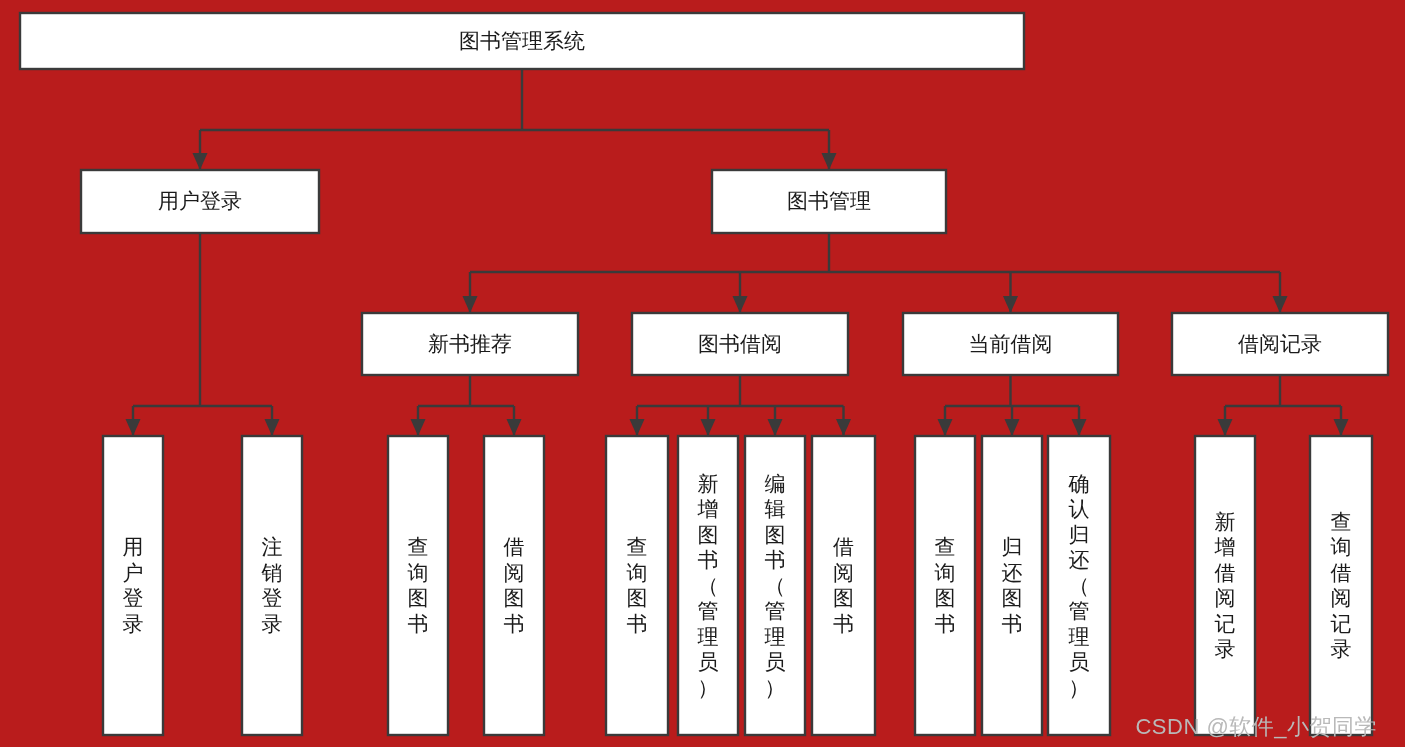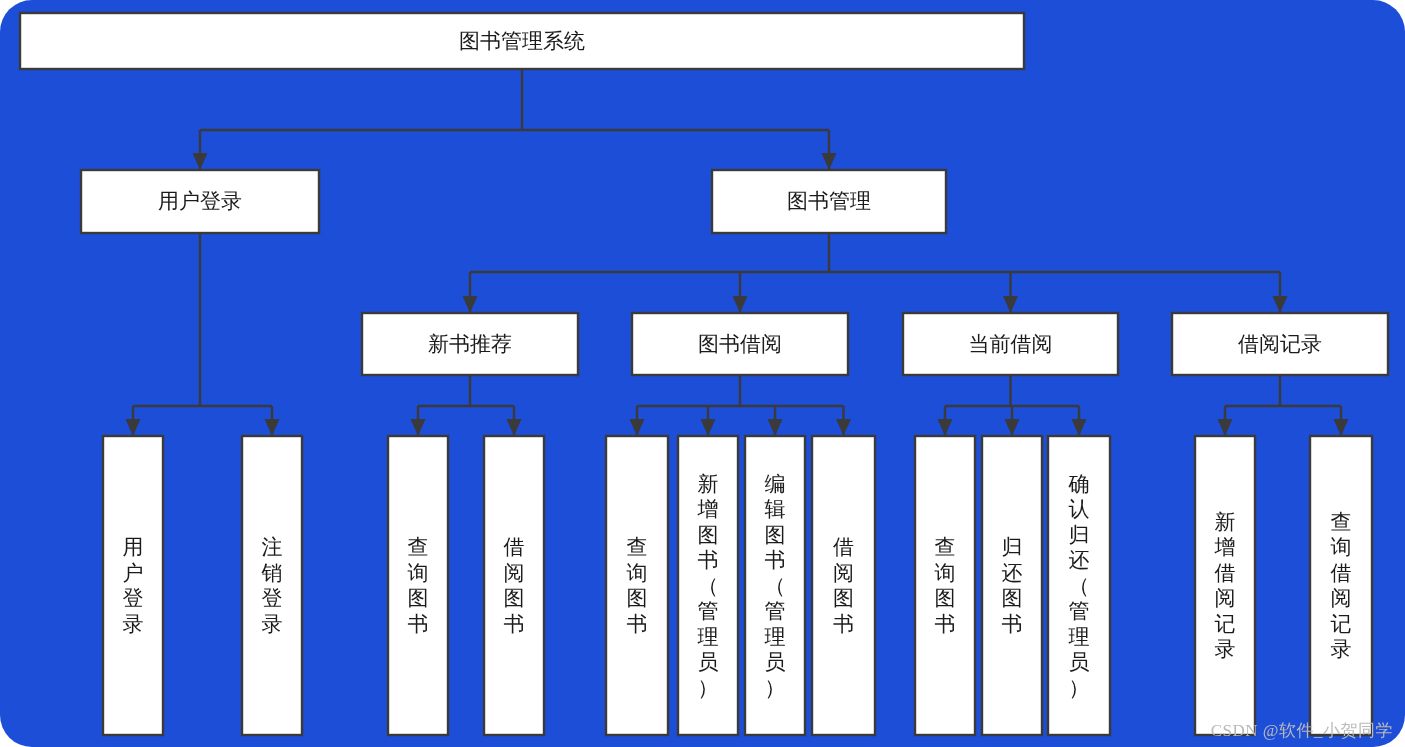--- a/index.html
+++ b/index.html
@@ -11,22 +11,21 @@
   body {
     width: 1405px;
     height: 747px;
     font-family: "Liberation Sans", "DejaVu Sans", sans-serif;
     overflow: hidden;
   }
   #diagram-root {
     position: relative;
     width: 1405px;
     height: 747px;
-    background: #1d4ed8;
-    border-radius: 32px;
+    background: #b91c1c;
   }
   svg.diagram {
     position: absolute;
     left: 0;
     top: 0;
     width: 1405px;
     height: 747px;
   }
   .node-box {
     fill: #ffffff;
@@ -53,24 +52,24 @@
   }
   .node-label-v {
     font-family: "Liberation Sans", "DejaVu Sans", sans-serif;
     font-size: 21px;
     fill: #1b1b1b;
     text-anchor: middle;
     white-space: pre;
   }
   .watermark {
     position: absolute;
-    right: 12px;
+    right: 28px;
     bottom: 5px;
-    font-family: Liberation Serif, serif;
-    font-size: 17px;
+    font-family: Liberation Sans, sans-serif;
+    font-size: 22px;
     color: #b9b9b9;
     letter-spacing: 0.5px;
     user-select: none;
     pointer-events: none;
     white-space: pre;
   }
 </style>
 </head>
 <body>
 

